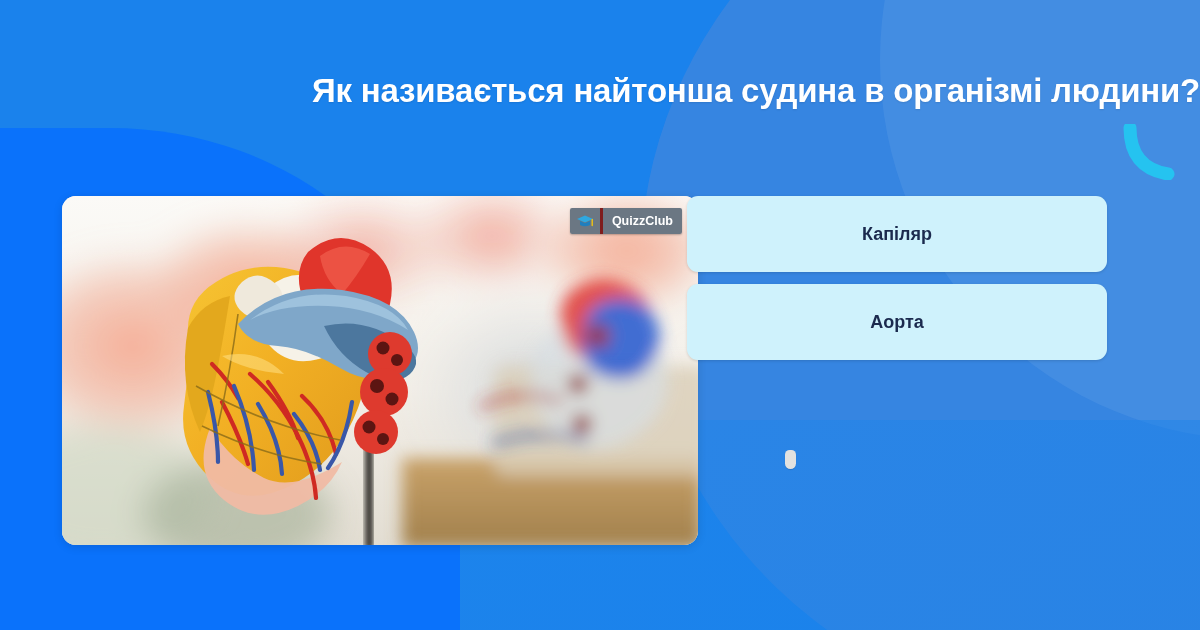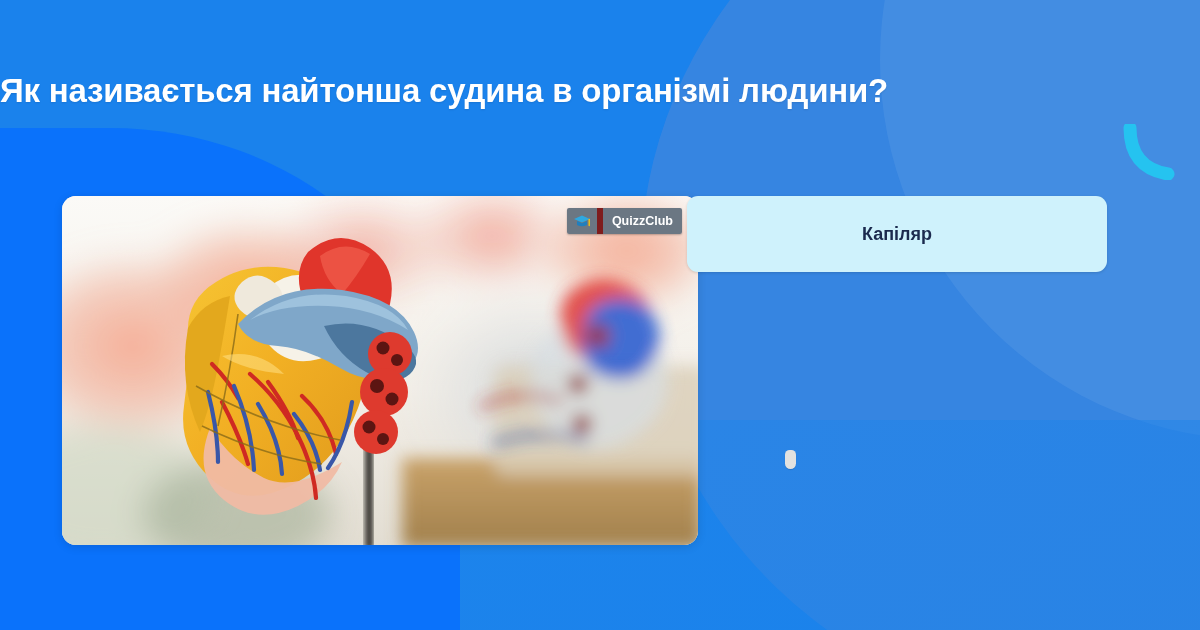--- a/index.html
+++ b/index.html
@@ -61,21 +61,21 @@
     position:absolute;
     left:1122px; top:124px;
     width:54px; height:56px;
   }
 
   
   .title{
     position:absolute;
     left:0; top:72px;
     width:1200px;
-    text-align:left;
+    text-align:right;
     color:#ffffff;
     font-size:33px;
     font-weight:bold;
     letter-spacing:-.2px;
     line-height:38px;
     text-shadow:0 1px 2px rgba(0,0,0,.10);
   }
 
   
   .photo-card{
@@ -105,21 +105,21 @@
     display:flex; align-items:center; justify-content:center;
   }
   .wm-label{
     background:#6b7783;
     color:#ffffff;
     font-size:12.5px;
     font-weight:bold;
     padding:0 9px;
     line-height:26px;
     height:26px;
-    border-left:6px solid #7f1d1d;
+    border-left:3px solid #7f1d1d;
   }
 
   
   .answers{
     position:absolute;
     left:687px; top:196px;
     width:420px;
     display:flex; flex-direction:column;
     gap:12px;
   }
@@ -310,15 +310,18 @@
       </svg>
     </div>
     <div class="wm-label">QuizzClub</div>
   </div>
 </div>
 
 <div class="answers">
   <div class="answer">
     <span>Капіляр</span>
   </div>
+  <div class="answer">
+    <span>Аорта</span>
+  </div>
 </div>
 
 <div class="cursor-nub"></div>
 
 </body></html>

